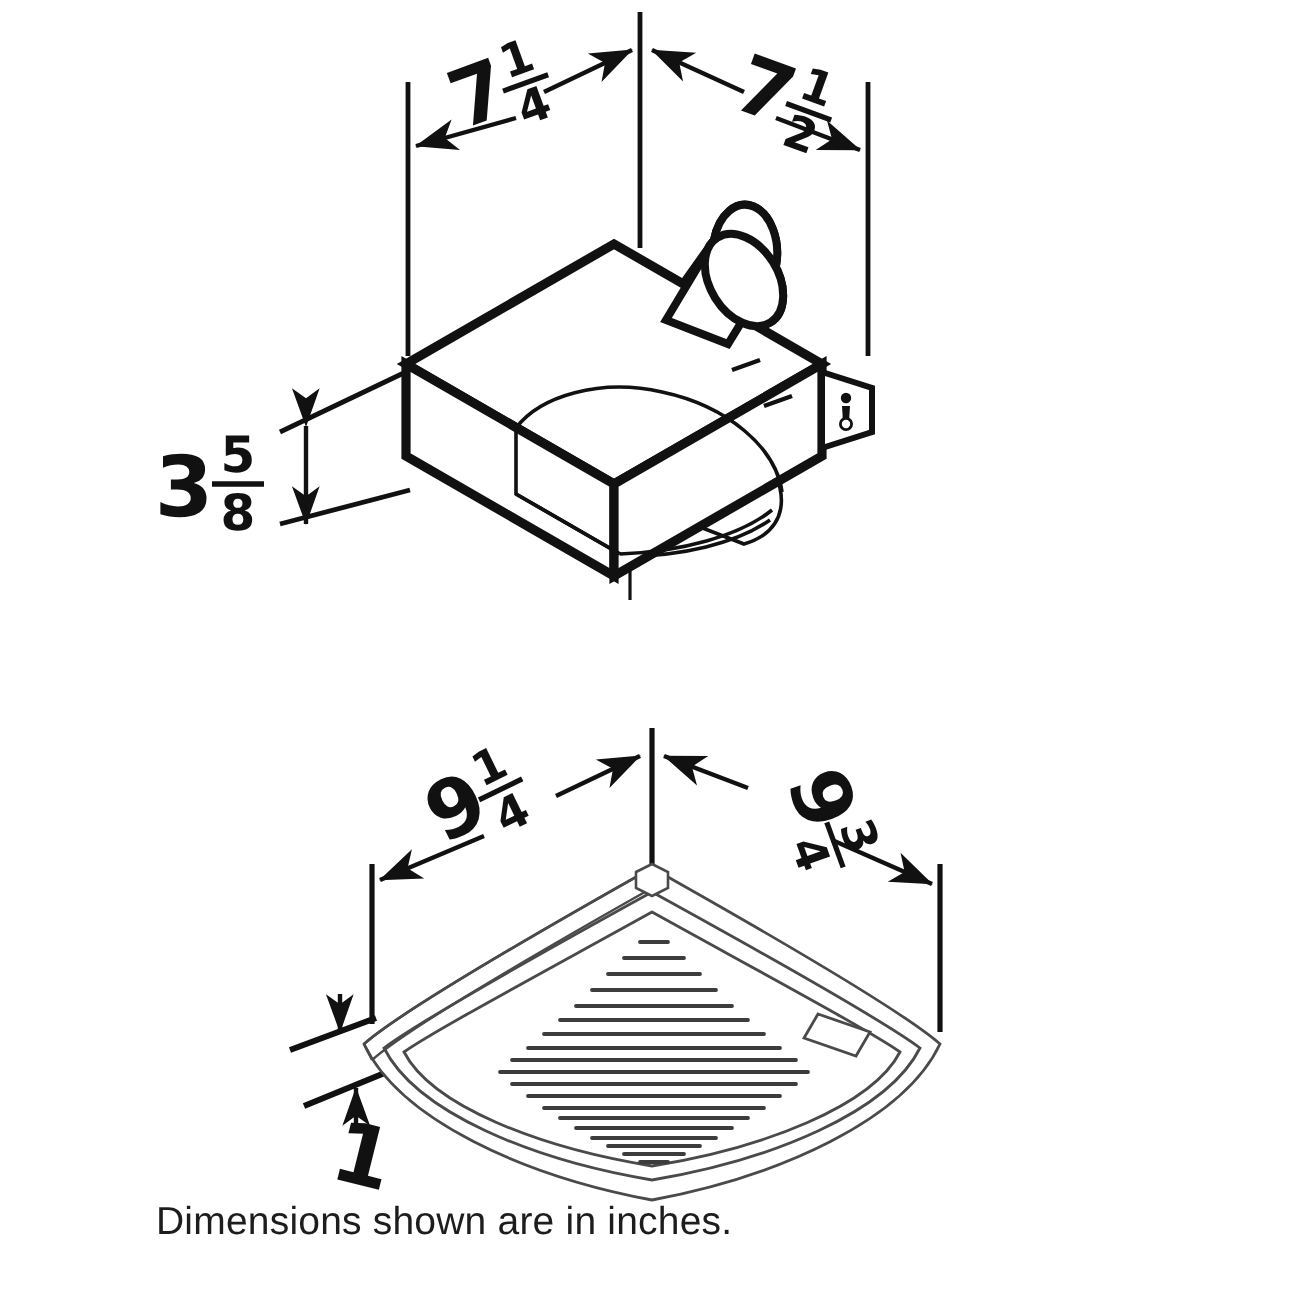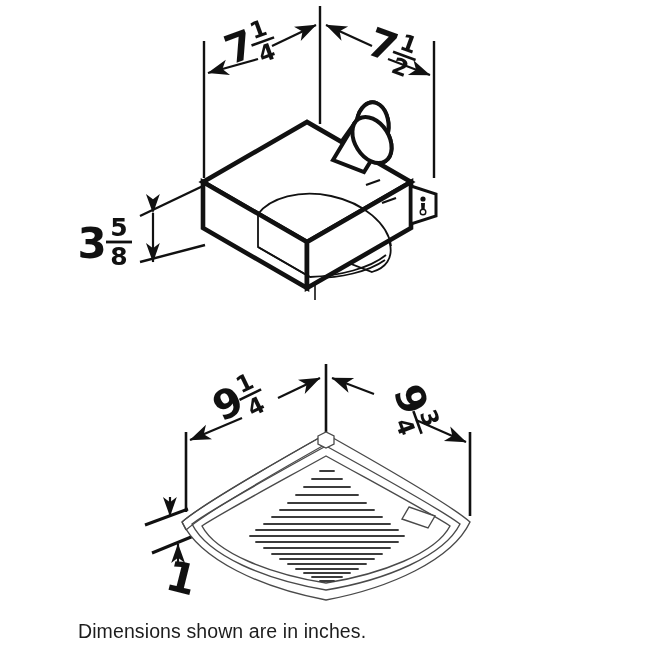--- a/index.html
+++ b/index.html
@@ -1,20 +1,20 @@
 <!DOCTYPE html>
 <html><head>
 <meta charset="utf-8">
 <style>
   html,body{margin:0;padding:0;background:#ffffff;}
   body{width:650px;height:650px;overflow:hidden;
        font-family:"Liberation Sans", sans-serif;color:#1a1a1a;}
   #stage{position:relative;width:650px;height:650px;background:#fff;}
   #art{position:absolute;inset:0;}
-  .caption{position:absolute;left:78px;top:620px;font-size:19.5px;
+  .caption{position:absolute;left:78px;top:600px;font-size:19.5px;
            letter-spacing:.1px;color:#1d1d1d;white-space:nowrap;}
   .dimtxt{font-family:"DejaVu Sans", sans-serif;font-weight:700;fill:#111;}
 </style>
 </head>
 <body>
 
 <div id="stage">
 
   <svg id="art" viewBox="0 0 650 650">
     <defs>

